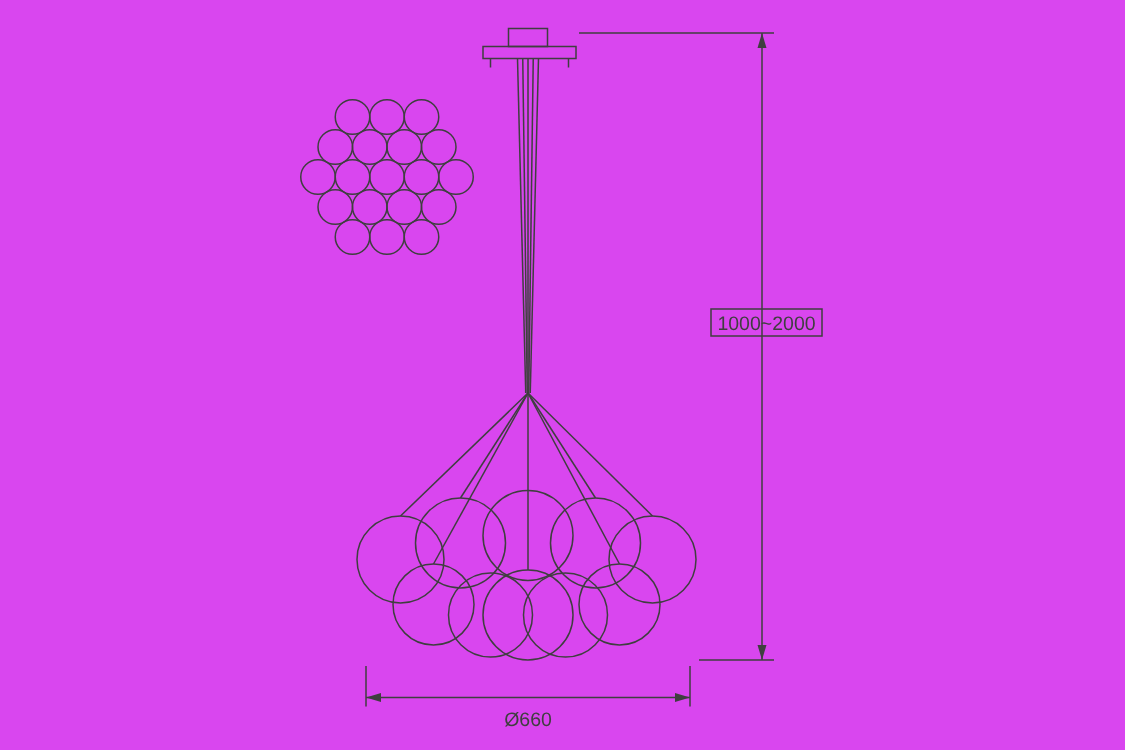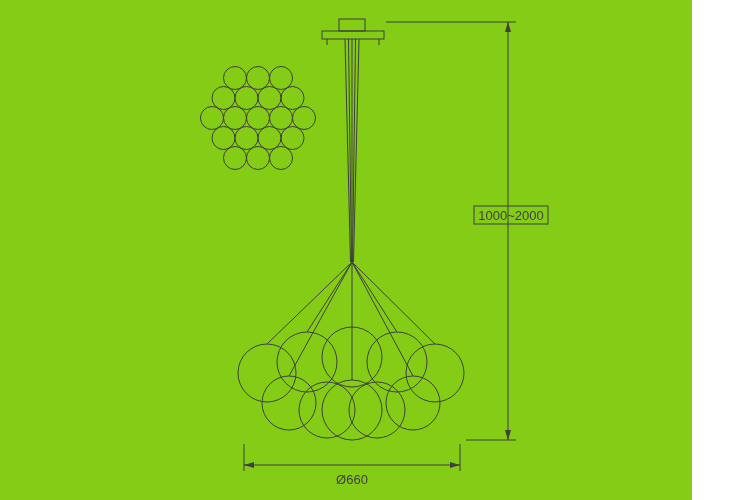--- a/index.html
+++ b/index.html
@@ -2,23 +2,23 @@
 <html><head>
 <meta charset="utf-8">
 <style>
   html, body {
     margin: 0;
     padding: 0;
     background: #ffffff;
   }
   .stage {
     position: relative;
-    width: 692px;
+    width: 750px;
     height: 500px;
-    background: #84cc16;
+    background: #d946ef;
     overflow: hidden;
   }
   svg { display: block; }
   .ln line, .ln rect, .ln circle, .ln path {
     stroke: #3f3f3f;
     stroke-width: 1;
     fill: none;
   }
   .arrow {
     fill: #3f3f3f;

